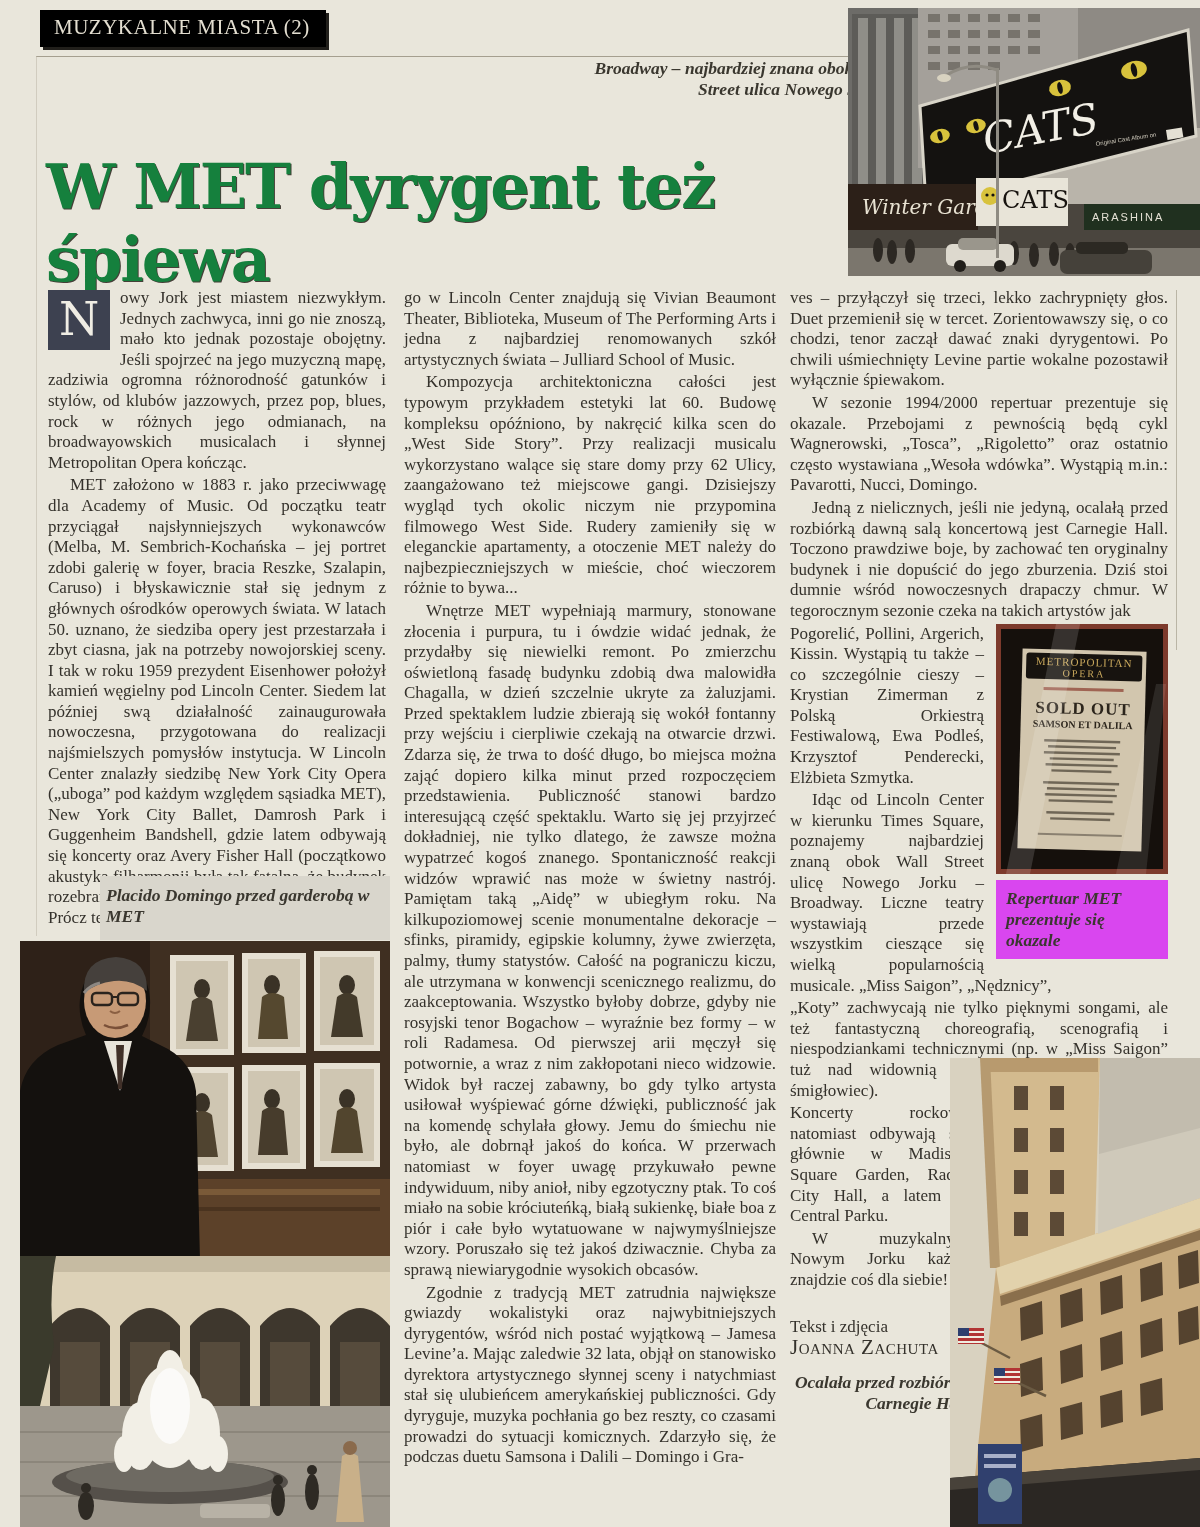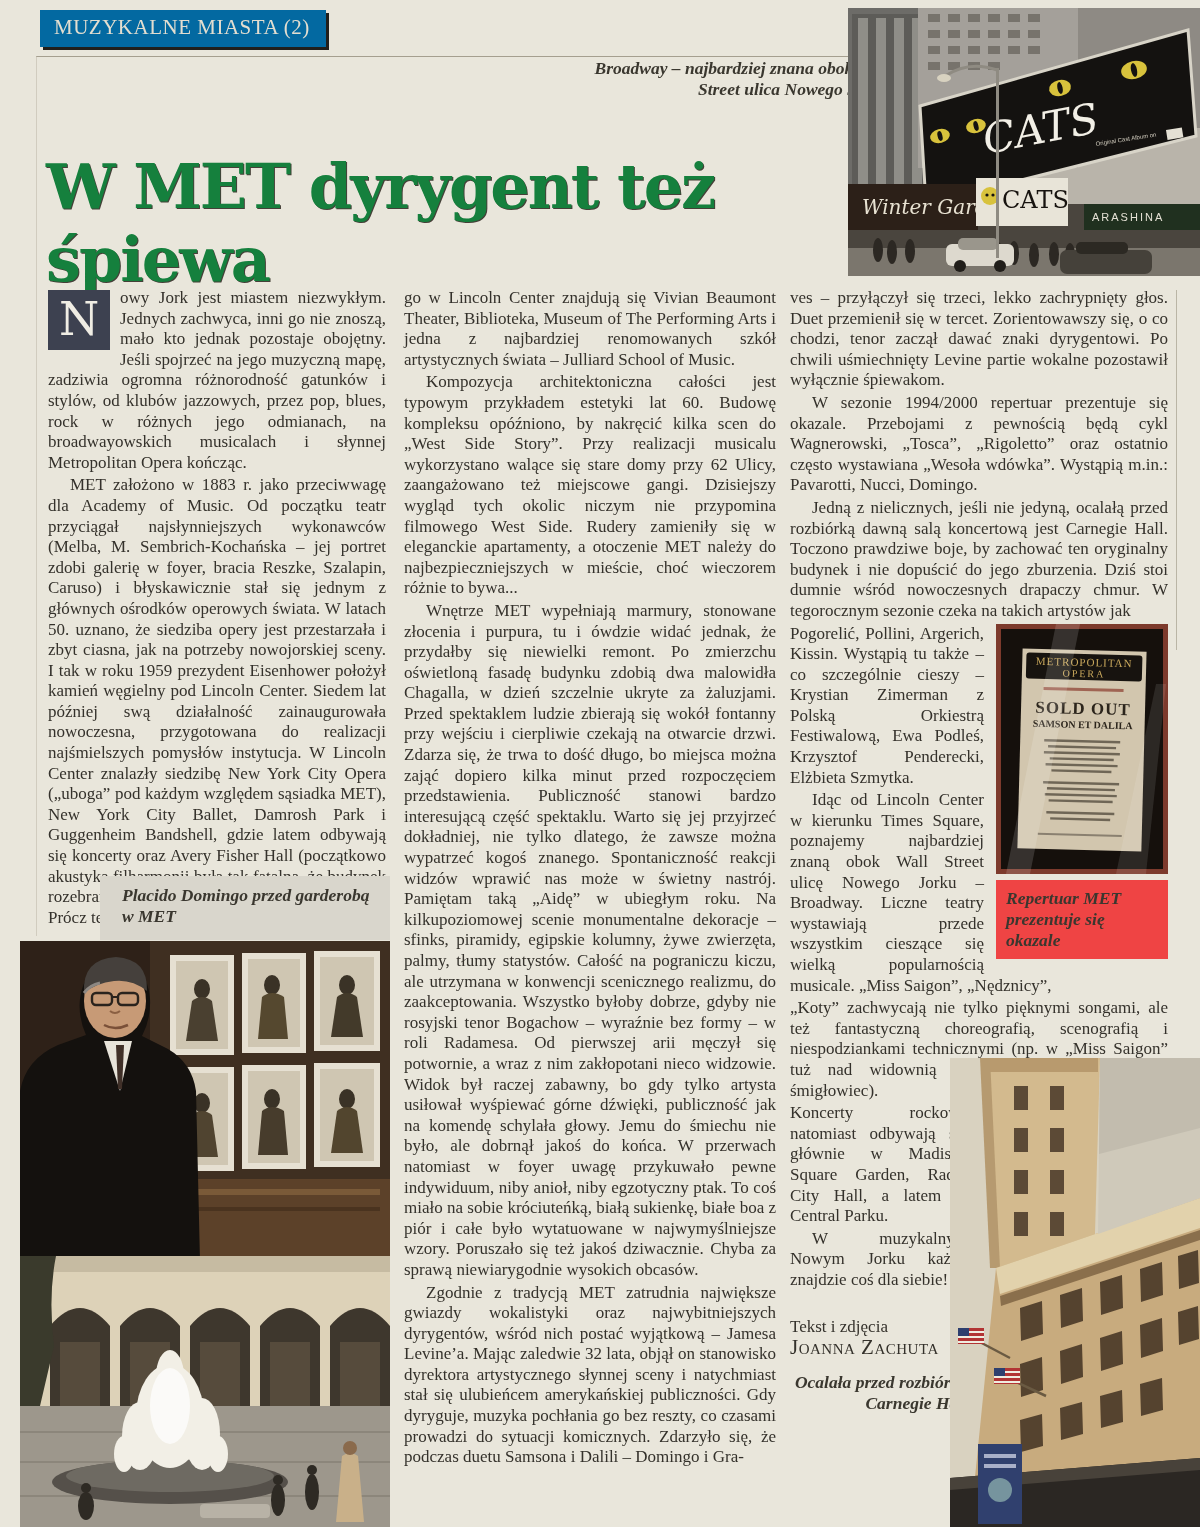--- a/index.html
+++ b/index.html
@@ -4,21 +4,21 @@
 <style>
   html,body { margin:0; padding:0; }
   .page {
     position:relative; width:1200px; height:1527px;
     background:#e9e6db; overflow:hidden;
     font-family:"Liberation Serif", serif; color:#34312b;
   }
   
   .badge {
     position:absolute; left:40px; top:10px;
-    background:#0369a1; color:#e3ded0;
+    background:#000000; color:#e3ded0;
     padding:5px 16px 7px 14px; font-size:21px; letter-spacing:.5px;
     box-shadow:3px 3px 0 #211f1b;
   }
   .rule-h { position:absolute; left:36px; top:56px; width:812px; height:1px; background:#a59f8f; }
   .rule-v-left { position:absolute; left:36px; top:56px; width:1px; height:880px; background:#bdb7a7; opacity:.55; }
   .rule-v-right { position:absolute; left:1176px; top:290px; width:1px; height:360px; background:#a59f8f; opacity:.7; }
 
   .broadway-caption {
     position:absolute; left:590px; top:58px; width:300px;
     font-style:italic; font-weight:bold; font-size:19px; line-height:23px;
@@ -43,34 +43,34 @@
   .dropcap {
     float:left; width:62px; height:60px; margin:2px 10px 0 0;
     background:#3d4150; color:#f0ede4;
     font-family:"DejaVu Serif", serif; font-size:46px; line-height:58px; text-align:center;
   }
 
   .caption { font-style:italic; font-weight:bold; font-size:17.5px; line-height:21px; color:#3a372f; }
 
   .placido-caption {
     position:absolute; left:100px; top:876px; width:290px; height:64px;
-    background:#d9d6cc; box-sizing:border-box; padding:9px 10px 0 22px; text-align:left;
+    background:#d9d6cc; box-sizing:border-box; padding:9px 10px 0 6px; text-align:left;
   }
   .photo { position:absolute; overflow:hidden; }
   .photo svg { display:block; }
   .placido-photo { left:20px; top:941px; width:370px; height:320px; }
   .fountain-photo { left:20px; top:1256px; width:370px; height:271px; }
   .fountain-caption { position:absolute; left:398px; top:1481px; width:375px; text-align:right;margin-top:44px; }
   .cats-photo { left:848px; top:8px; width:352px; height:268px; }
   .carnegie-photo { left:950px; top:1058px; width:250px; height:469px; }
   .carnegie-caption { text-align:right; padding-right:10px; margin-top:14px; }
 
   .poster-float { float:right; width:172px; margin:4px 0 8px 12px; }
   .poster-photo { width:172px; height:250px; }
-  .poster-caption-band { background:#ef4444; box-sizing:border-box; padding:8px 8px 8px 10px; margin-top:6px; text-align:left; }
+  .poster-caption-band { background:#d946ef; box-sizing:border-box; padding:8px 8px 8px 10px; margin-top:6px; text-align:left; }
   .carnegie-spacer { float:right; width:200px; height:446px; }
 
   .byline { margin-top:26px; text-align:left; }
   .byline-pre { font-size:17px; }
   .byline-name { font-variant:small-caps; font-size:21px; letter-spacing:.5px; }
 </style>
 </head>
 <body>
 
 <div class="page">

